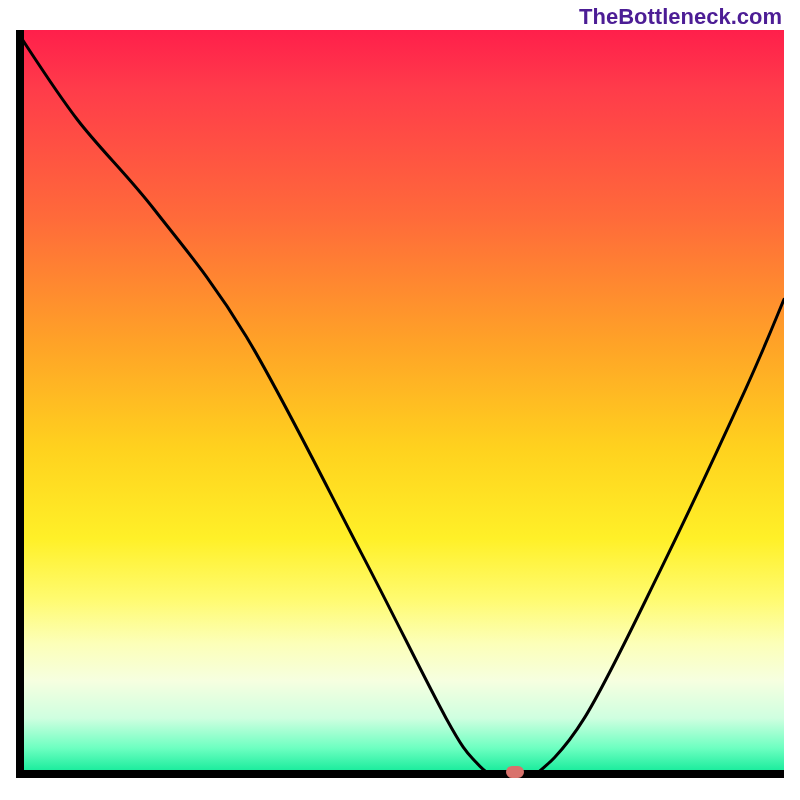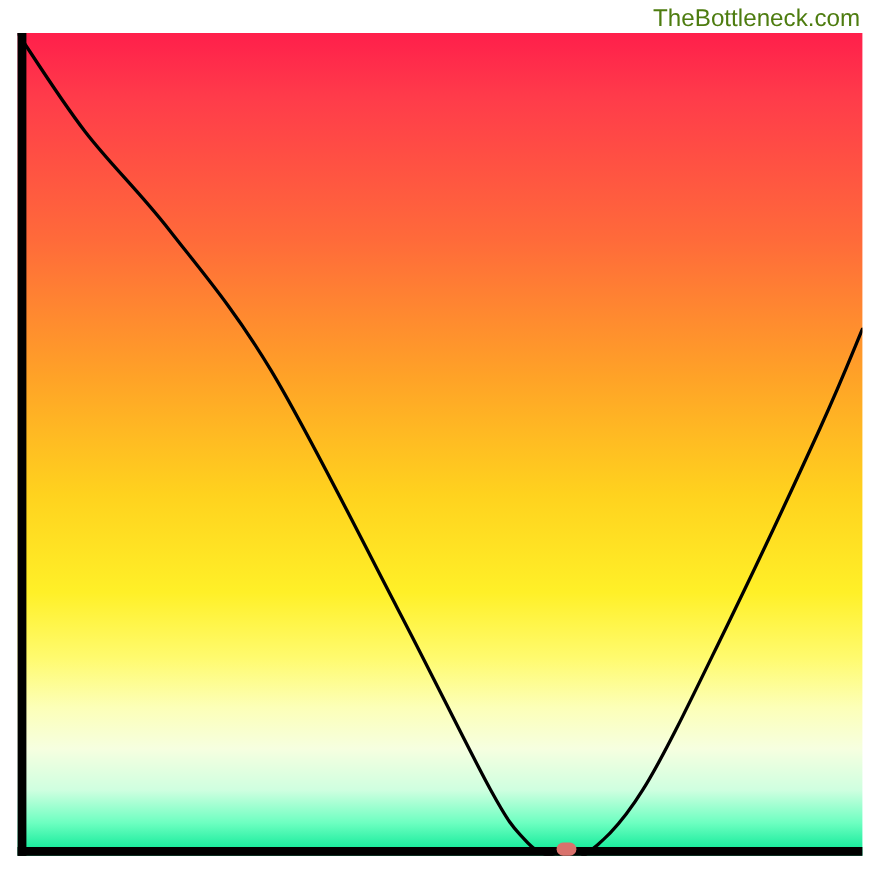--- a/index.html
+++ b/index.html
@@ -9,22 +9,22 @@
     background: #ffffff;
     font-family: Arial, Helvetica, sans-serif;
     overflow: hidden;
     position: relative;
   }
   .watermark {
     position: absolute;
     top: 4px;
     right: 18px;
     font-size: 22px;
-    font-weight: normal;
-    color: #4d7c0f;
+    font-weight: bold;
+    color: #4c1d95;
     z-index: 10;
   }
   .plot-wrap {
     position: absolute;
     left: 16px;
     top: 30px;
     width: 768px;
     height: 758px;
   }
   .plot-area {

